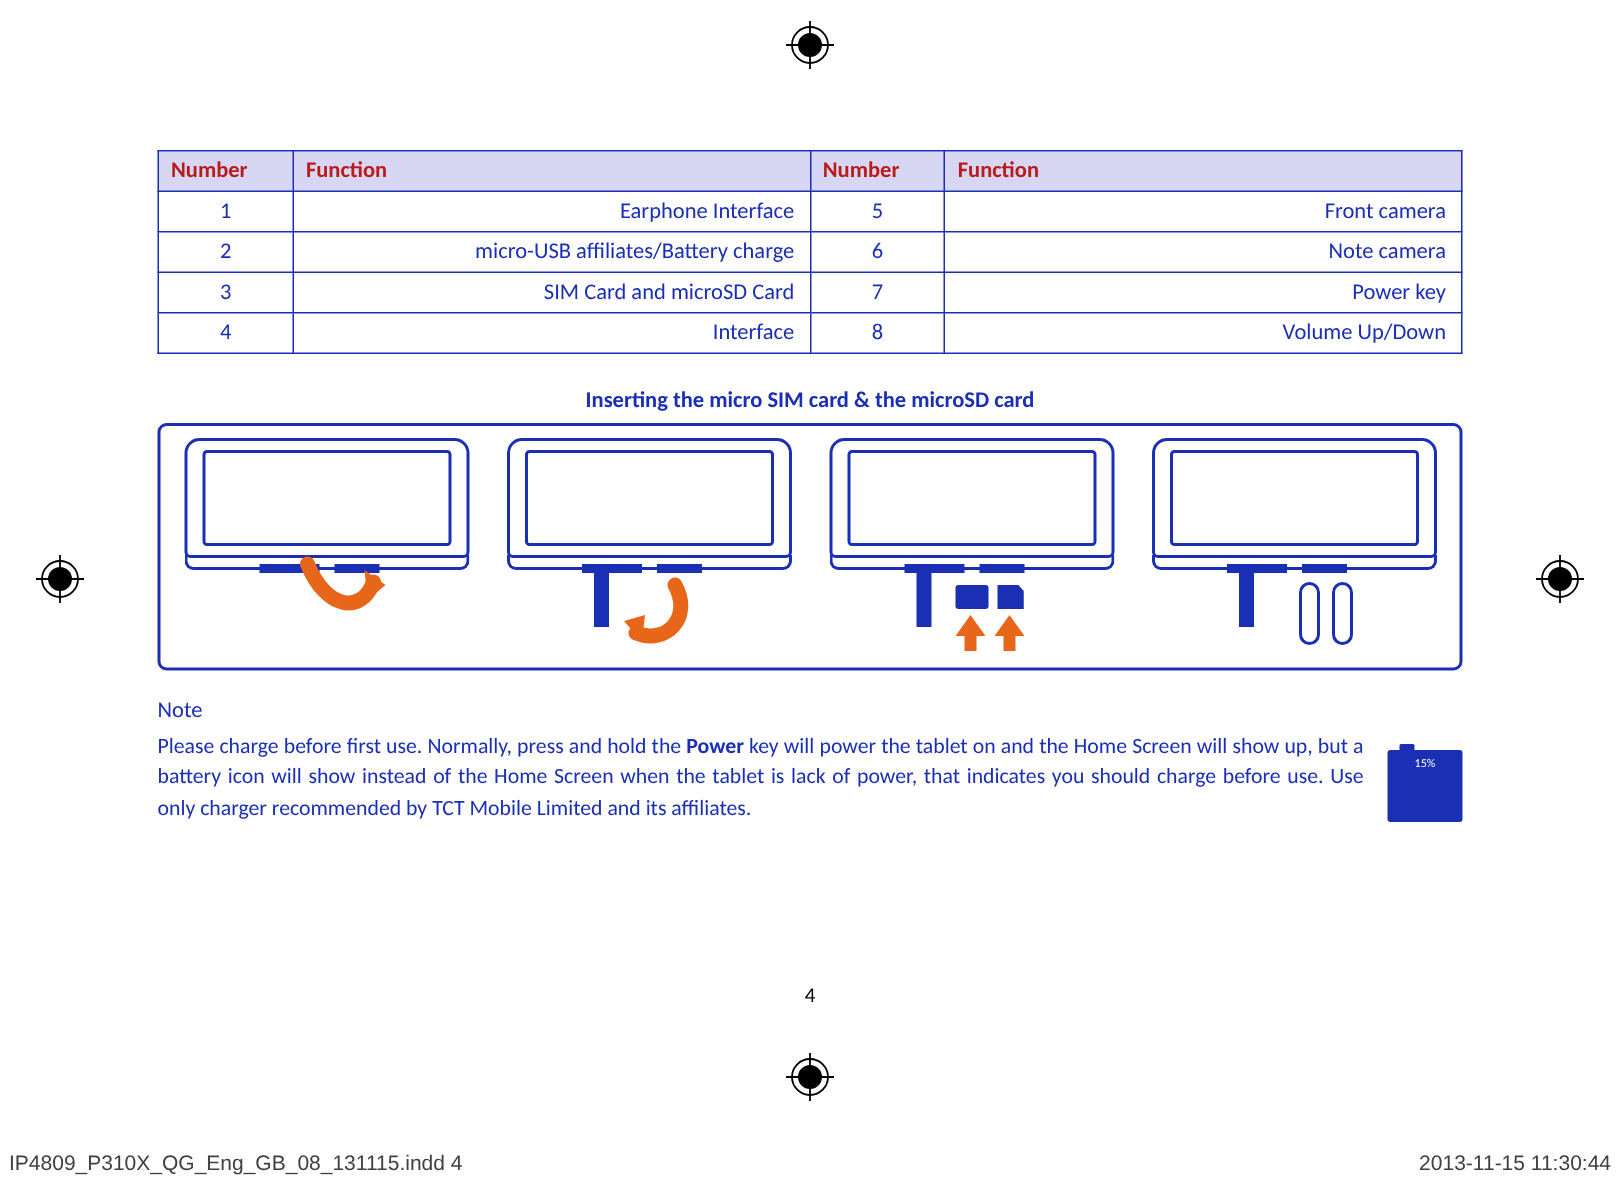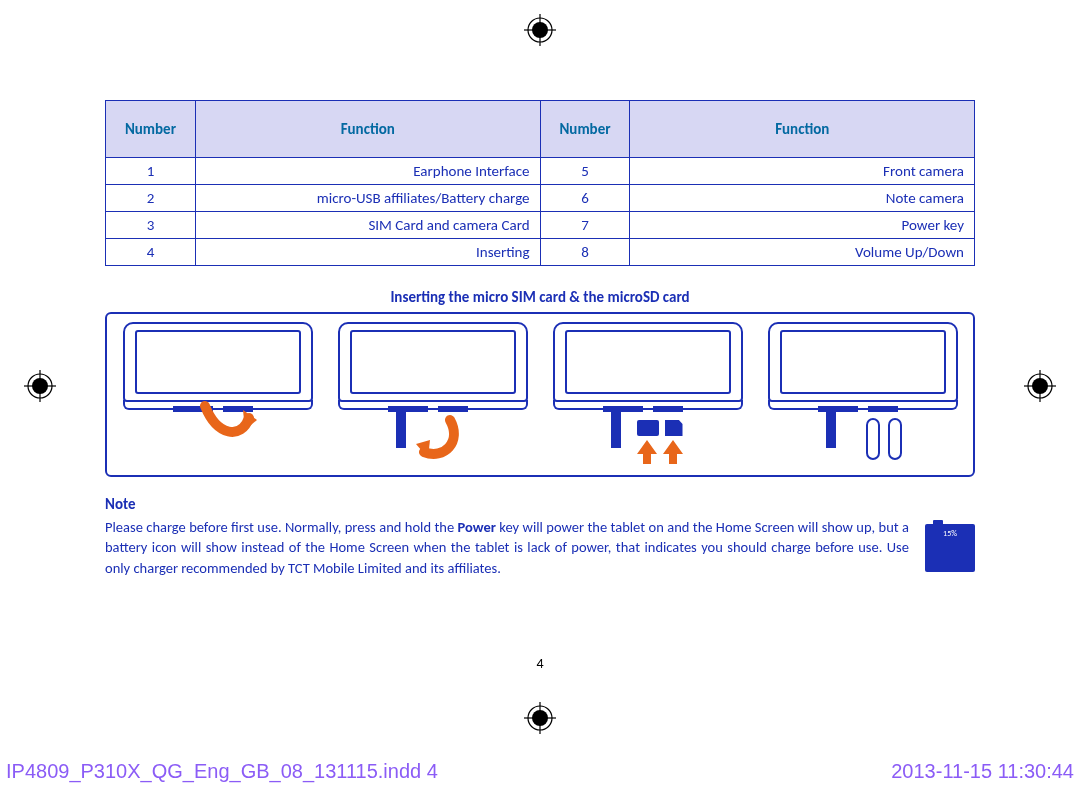--- a/index.html
+++ b/index.html
@@ -19,25 +19,25 @@
     left: 105px;
     width: 870px;
   }
   table.parts {
     width: 100%;
     border-collapse: collapse;
     font-size: 15px;
   }
   table.parts th {
     background: #d7d7f3;
-    color: #0369a1;
+    color: #b91c1c;
     font-weight: bold;
-    text-align: center;
+    text-align: left;
     border: 1px solid #1b2fb5;
-    padding: 19px 8px;
+    padding: 4px 8px;
   }
   table.parts td {
     border: 1px solid #1b2fb5;
     padding: 4px 10px;
     color: #1b2fb5;
     text-align: right;
   }
   table.parts td.num { text-align: center; width: 90px; }
   table.parts td.func { width: 345px; }
   .section-title {
@@ -126,24 +126,24 @@
     background: #1b2fb5;
     clip-path: polygon(0 0, 80% 0, 100% 25%, 100% 100%, 0 100%);
   }
   .paperclip {
     position: absolute;
     border: 2px solid #1b2fb5;
     border-radius: 10px;
     width: 14px;
     height: 42px;
   }
-  .note-title { font-weight: bold; font-size: 15px; margin-top: 18px; }
+  .note-title { font-weight: normal; font-size: 15px; margin-top: 18px; }
   .note-body-wrap {
     display: flex;
-    align-items: center;
+    align-items: flex-end;
     gap: 16px;
   }
   .note-body {
     font-size: 14.5px;
     line-height: 1.4;
     margin-top: 4px;
     text-align: justify;
     flex: 1;
   }
   .battery {
@@ -175,22 +175,22 @@
     top: 655px;
     text-align: center;
     font-size: 14px;
     color: #000;
   }
   .footer {
     position: absolute;
     left: 6px; right: 6px; bottom: 6px;
     display: flex;
     justify-content: space-between;
-    font-size: 20px;
-    color: #8b5cf6;
+    font-size: 14px;
+    color: #404040;
     font-family: Arial, sans-serif;
     gap: 28px;
   }
   .regmark {
     position: absolute;
     width: 32px; height: 32px;
   }
   .regmark svg { width: 100%; height: 100%; }
   .rm-top    { left: 524px; top: 14px; }
   .rm-bottom { left: 524px; top: 702px; }
@@ -252,27 +252,27 @@
         <td class="func">Front camera</td>
       </tr>
       <tr>
         <td class="num">2</td>
         <td class="func">micro-USB affiliates/Battery charge</td>
         <td class="num">6</td>
         <td class="func">Note camera</td>
       </tr>
       <tr>
         <td class="num">3</td>
-        <td class="func">SIM Card and camera Card</td>
+        <td class="func">SIM Card and microSD Card</td>
         <td class="num">7</td>
         <td class="func">Power key</td>
       </tr>
       <tr>
         <td class="num">4</td>
-        <td class="func">Inserting</td>
+        <td class="func">Interface</td>
         <td class="num">8</td>
         <td class="func">Volume Up/Down</td>
       </tr>
     </tbody>
   </table>
 
   <div class="section-title">Inserting the micro SIM card &amp; the microSD card</div>
 
   <div class="illus-row">
 

